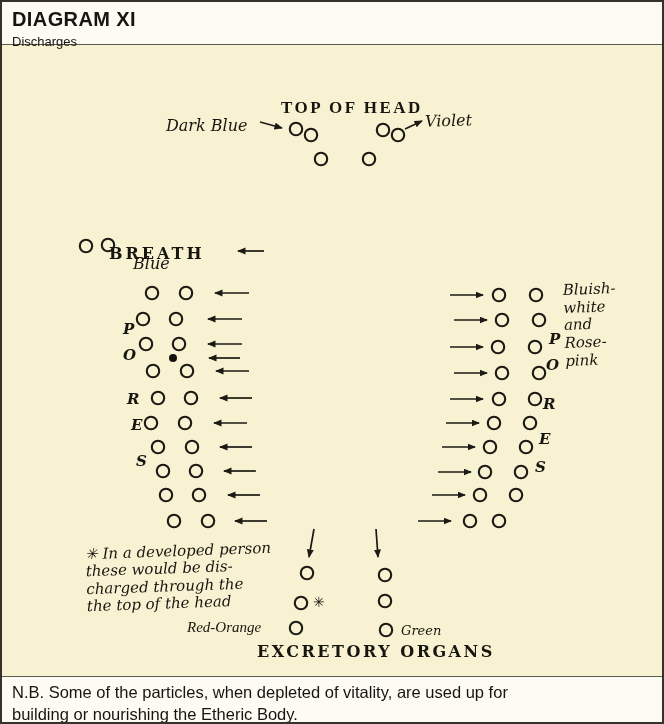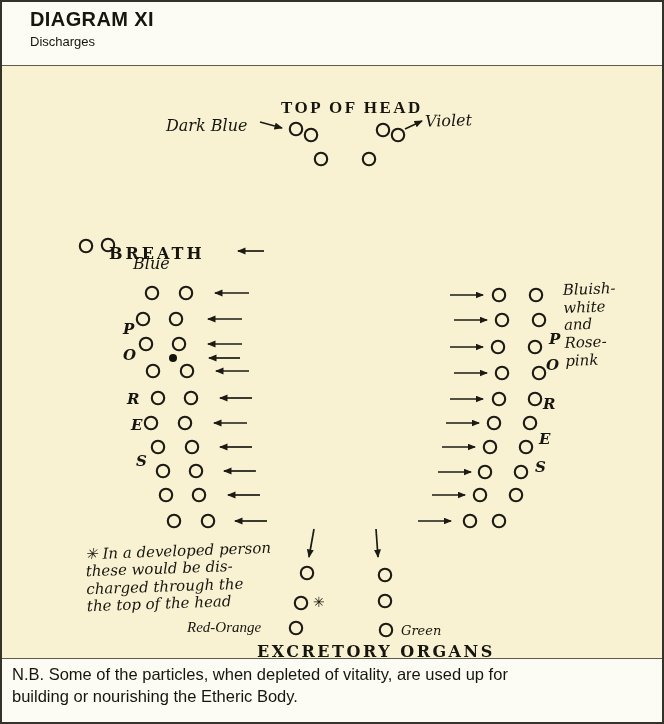--- a/index.html
+++ b/index.html
@@ -8,31 +8,31 @@
 
   .page {
     position:relative; width:664px; height:724px;
     background: var(--diagram-bg, #f8f2d2);
     border:2px solid #34322a;
     overflow:hidden;
   }
 
   
   .header {
-    position:absolute; top:0; left:0; right:0; height:64px;
+    position:absolute; top:0; left:0; right:0; height:43px;
     background: var(--panel-bg, #fdfcf4);
     border-bottom:1px solid #5d5b4e;
-    padding:6px 10px 0 28px;
+    padding:6px 10px 0 10px;
   }
   .header .title { font-size:20px; font-weight:bold; letter-spacing:0.4px; }
   .header .subtitle { font-size:13px; margin-top:3px; }
 
   
   .footer {
-    position:absolute; left:0; right:0; bottom:0; height:64px;
+    position:absolute; left:0; right:0; bottom:0; height:46px;
     background: var(--panel-bg, #fdfcf4);
     border-top:1px solid #5d5b4e;
     padding:5px 10px 0 10px;
     font-size:16.5px; line-height:1.32;
     white-space:pre-line;
   }
 
   
   #diagram-svg {
     position:absolute; left:0; top:0; width:660px; height:720px;

